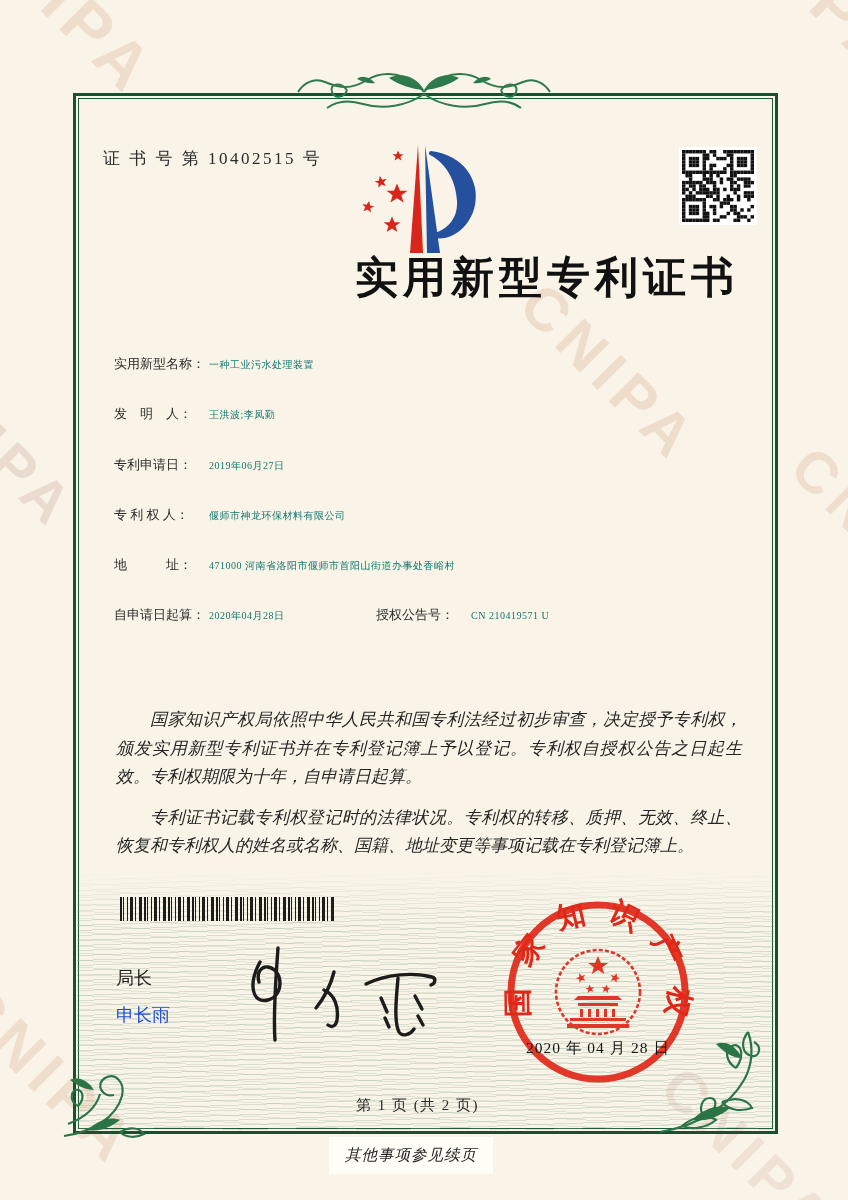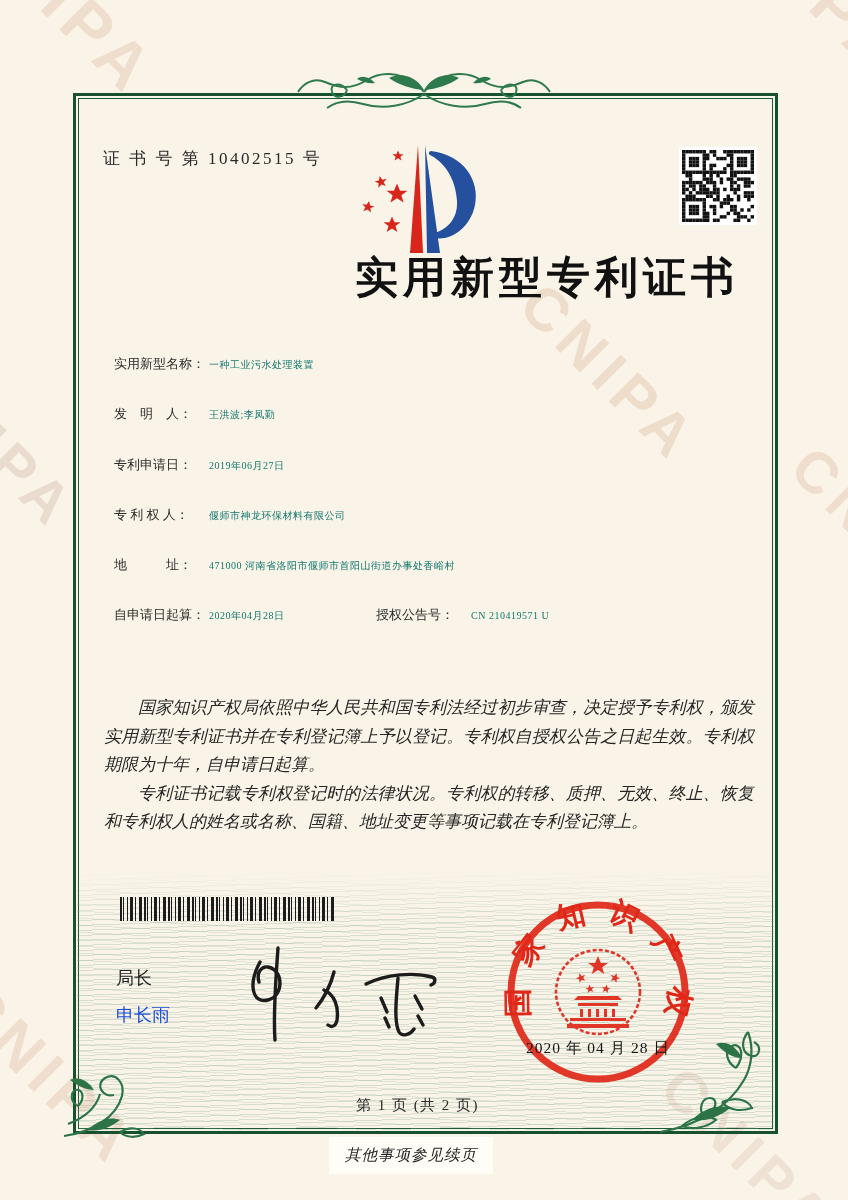--- a/index.html
+++ b/index.html
@@ -59,21 +59,21 @@
     display:inline-block; width:95px; font-size:13px; white-space:pre; color:#2b2b2b;
     vertical-align:baseline;
   }
   .fvalue{font-size:10px; color:#0f766e; letter-spacing:0.5px;}
   .fvalue.fixed{display:inline-block; width:167px;}
   .body-text{
     position:absolute; left:104px; top:694px; width:650px;
     font-size:17px; line-height:28.6px; font-style:italic; color:#252525;
     text-align:justify;
   }
-  .body-text p{margin:0; text-indent:2em;}
+  .body-text p{margin:12px; text-indent:2em;}
   .barcode{
     position:absolute; left:120px; top:897px; width:216px; height:24px;
     background-image:repeating-linear-gradient(90deg,
       #1c1c1c 0 2px, rgba(0,0,0,0) 2px 3px,
       #1c1c1c 3px 4px, rgba(0,0,0,0) 4px 7px,
       #1c1c1c 7px 8px, rgba(0,0,0,0) 8px 10px,
       #1c1c1c 10px 13px, rgba(0,0,0,0) 13px 15px,
       #1c1c1c 15px 16px, rgba(0,0,0,0) 16px 19px,
       #1c1c1c 19px 22px, rgba(0,0,0,0) 22px 24px);
   }

